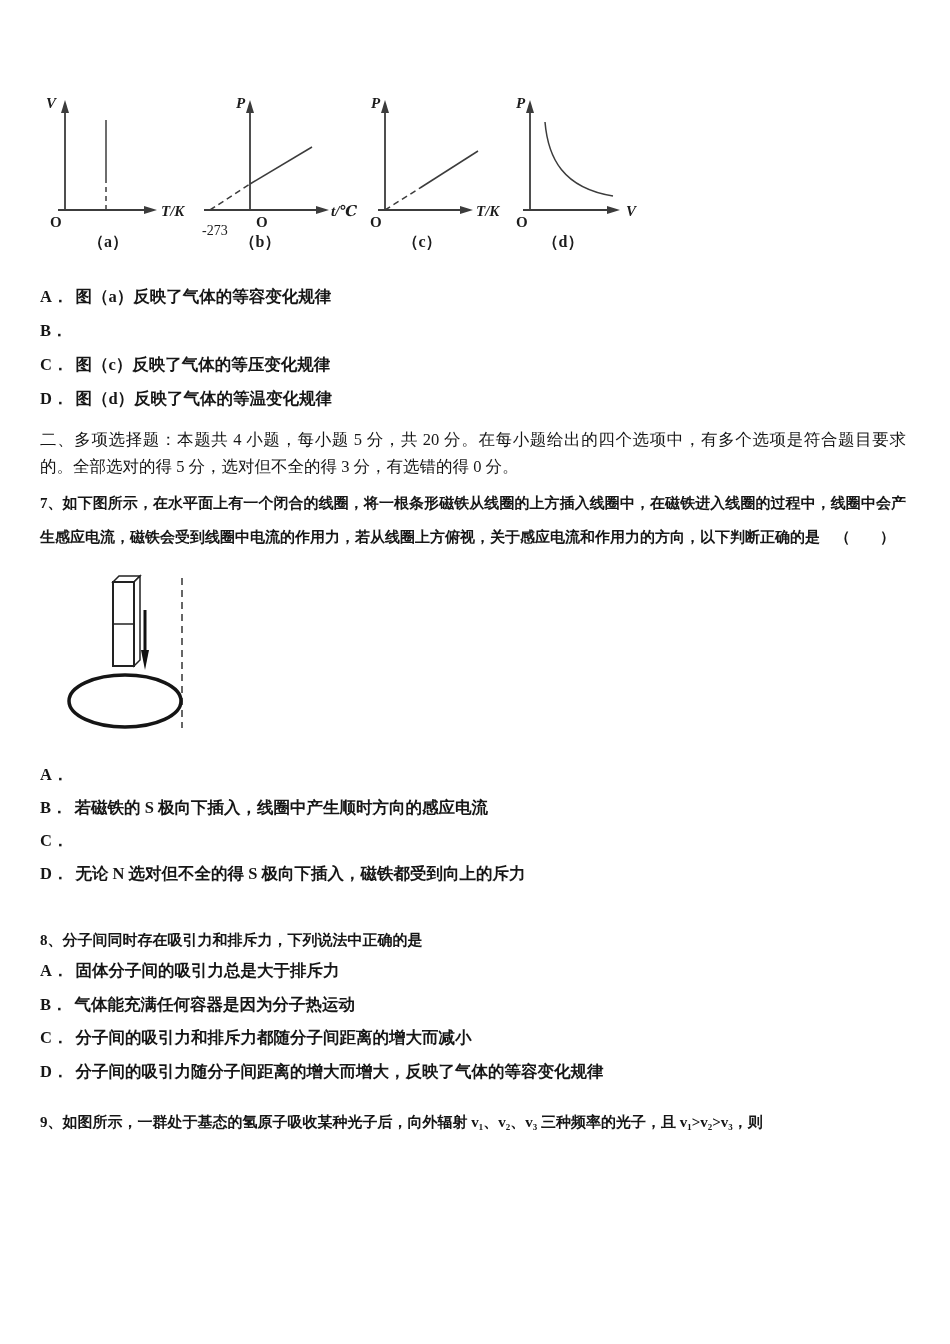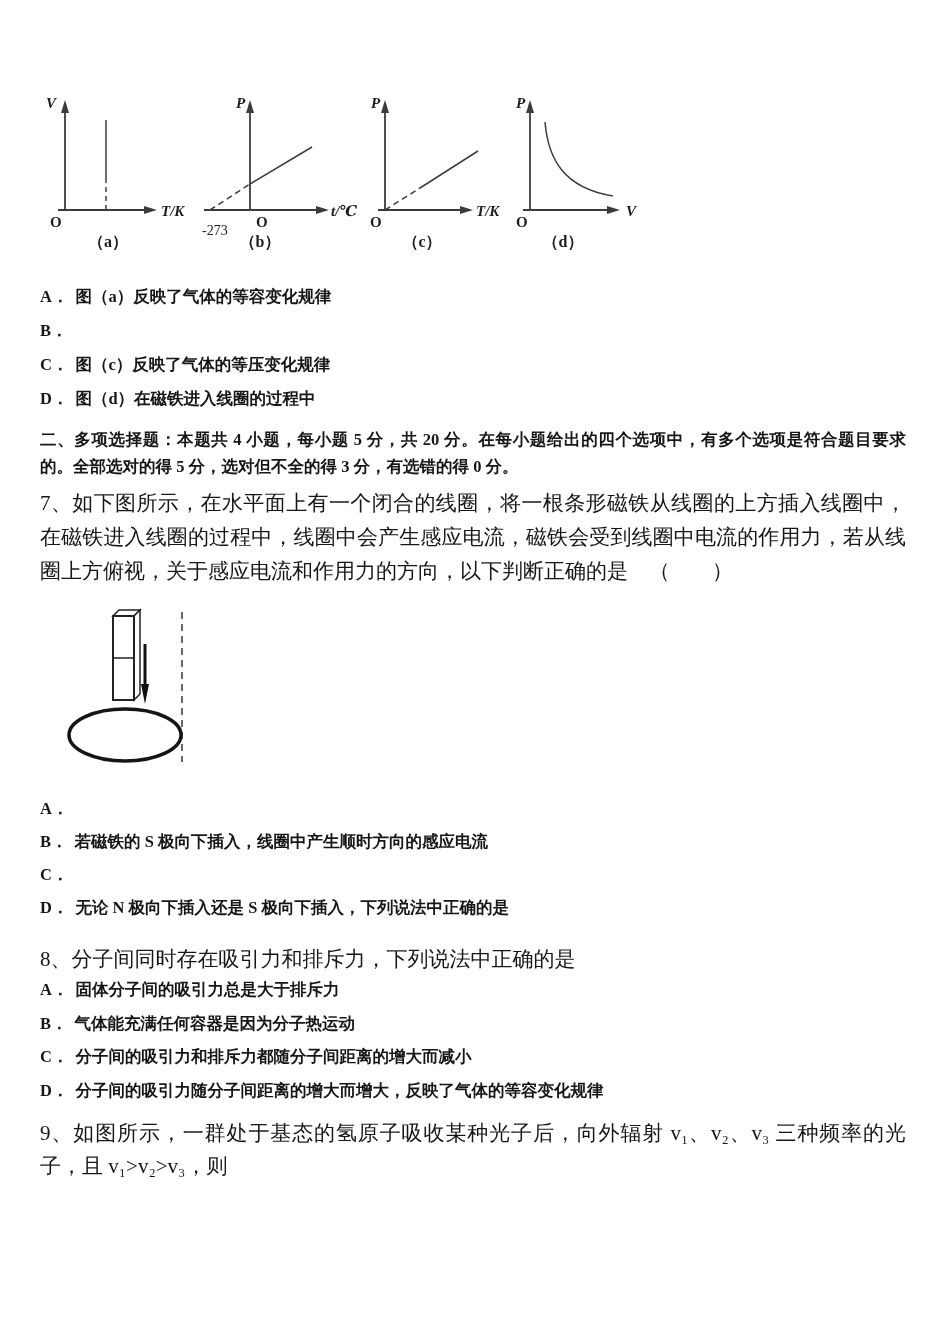--- a/index.html
+++ b/index.html
@@ -24,25 +24,25 @@
   .graph text{fill:#1c1c1c;font-family:"Liberation Serif","DejaVu Serif",serif;}
   .axis-label{font-style:italic;font-weight:bold;font-size:15px;}
   .origin-label{font-weight:bold;font-size:15px;}
   .tick-label{font-size:14px;}
   .caption{font-weight:bold;font-size:16px;text-anchor:middle;}
   
   .opt-list{margin-top:31px;}
   .opt{display:flex;align-items:baseline;height:34px;font-size:16.5px;font-weight:600;}
   .opt-label{margin-right:7px;white-space:nowrap;}
   .opt-text{white-space:nowrap;}
-  .section-header{margin-top:4px;font-size:16.5px;font-weight:700;line-height:27px;text-align:justify;}
-  .stem{font-size:21px;font-weight:400;line-height:34px;text-align:justify;}
+  .section-header{margin-top:4px;font-size:16.5px;font-weight:400;line-height:27px;text-align:justify;}
+  .stem{font-size:15px;font-weight:700;line-height:34px;text-align:justify;}
   .q7-stem{margin-top:6px;}
-  .q8-stem{margin-top:13px;line-height:33px;}
-  .q9-stem{margin-top:4px;line-height:33px;}
+  .q8-stem{margin-top:28px;line-height:33px;}
+  .q9-stem{margin-top:12px;line-height:33px;}
   .figure-wrap{margin-left:24px;margin-top:14px;height:172px;}
   .figure-wrap svg{display:block;}
   .opt-list-q7{margin-top:24px;}
   .opt-list-q7 .opt{height:33px;}
   .opt-list-q8{margin-top:3px;}
   .opt-list-q8 .opt{height:33.5px;}
 </style>
 </head>
 <body>
 
@@ -110,21 +110,21 @@
     </div>
     <div class="opt">
       <span class="opt-label">B．</span>
     </div>
     <div class="opt">
       <span class="opt-label">C．</span>
       <span class="opt-text">图（c）反映了气体的等压变化规律</span>
     </div>
     <div class="opt">
       <span class="opt-label">D．</span>
-      <span class="opt-text">图（d）在磁铁进入线圈的过程中</span>
+      <span class="opt-text">图（d）反映了气体的等温变化规律</span>
     </div>
   </div>
 
   <div class="section-header">二、多项选择题：本题共 4 小题，每小题 5 分，共 20 分。在每小题给出的四个选项中，有多个选项是符合题目要求的。全部选对的得 5 分，选对但不全的得 3 分，有选错的得 0 分。</div>
 
   <div class="stem q7-stem">7、如下图所示，在水平面上有一个闭合的线圈，将一根条形磁铁从线圈的上方插入线圈中，在磁铁进入线圈的过程中，线圈中会产生感应电流，磁铁会受到线圈中电流的作用力，若从线圈上方俯视，关于感应电流和作用力的方向，以下判断正确的是　（　　）</div>
 
   <div class="figure-wrap">
     <svg width="210" height="170" viewBox="0 0 210 170">
       <polygon points="49,14 55,8 76,8 70,14" fill="#ffffff" stroke="#222222" stroke-width="1.5"></polygon>
@@ -144,21 +144,21 @@
     </div>
     <div class="opt">
       <span class="opt-label">B．</span>
       <span class="opt-text">若磁铁的 S 极向下插入，线圈中产生顺时方向的感应电流</span>
     </div>
     <div class="opt">
       <span class="opt-label">C．</span>
     </div>
     <div class="opt">
       <span class="opt-label">D．</span>
-      <span class="opt-text">无论 N 极向下插入还是 S 极向下插入，下列说法中正确的是</span>
+      <span class="opt-text">无论 N 选对但不全的得 S 极向下插入，磁铁都受到向上的斥力</span>
     </div>
   </div>
 
   <div class="stem q8-stem">8、分子间同时存在吸引力和排斥力，下列说法中正确的是</div>
 
   <div class="opt-list opt-list-q8">
     <div class="opt">
       <span class="opt-label">A．</span>
       <span class="opt-text">固体分子间的吸引力总是大于排斥力</span>
     </div>

